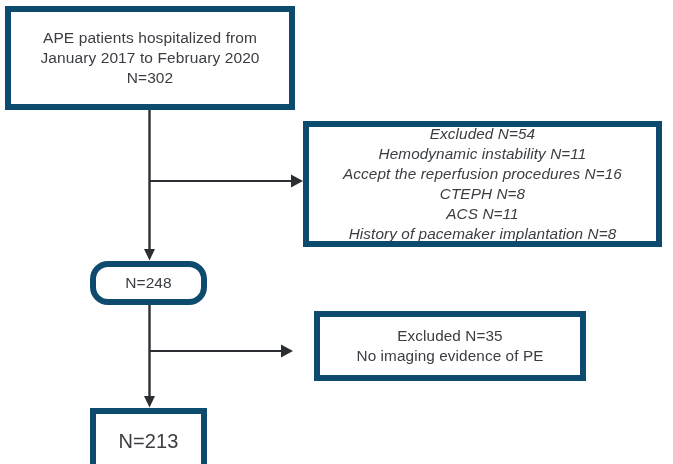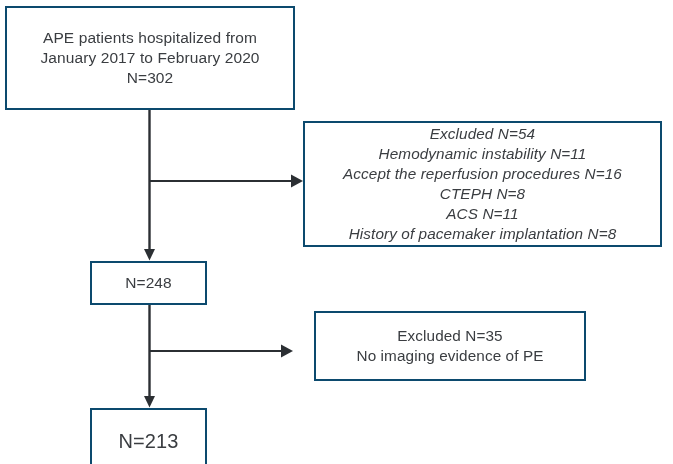--- a/index.html
+++ b/index.html
@@ -19,21 +19,21 @@
   .flow-svg {
     position: absolute;
     left: 0;
     top: 0;
     width: 673px;
     height: 464px;
   }
   .node {
     position: absolute;
     box-sizing: border-box;
-    border: 2px solid #0c4a6e;
+    border: 6px solid #0c4a6e;
     background: #ffffff;
     display: flex;
     align-items: center;
     justify-content: center;
     text-align: center;
     color: #3a3d41;
     z-index: 2;
   }
   .node-text {
     white-space: pre-line;
@@ -46,20 +46,21 @@
     font-size: 15.5px;
   }
   #node-excluded-1 {
     left: 303px; top: 121px; width: 359px; height: 126px;
     font-size: 15.3px;
     font-style: italic;
   }
   #node-eligible-248 {
     left: 90px;  top: 261px; width: 117px; height: 44px;
     font-size: 15.5px;
+    border-radius: 18px;
   }
   #node-excluded-2 {
     left: 293px; top: 311px; width: 272px; height: 70px;
     font-size: 15.3px;
     margin-left: 21px;
   }
   #node-final-213 {
     left: 90px;  top: 408px; width: 117px; height: 66px;
     font-size: 20px;
     align-items: center;

